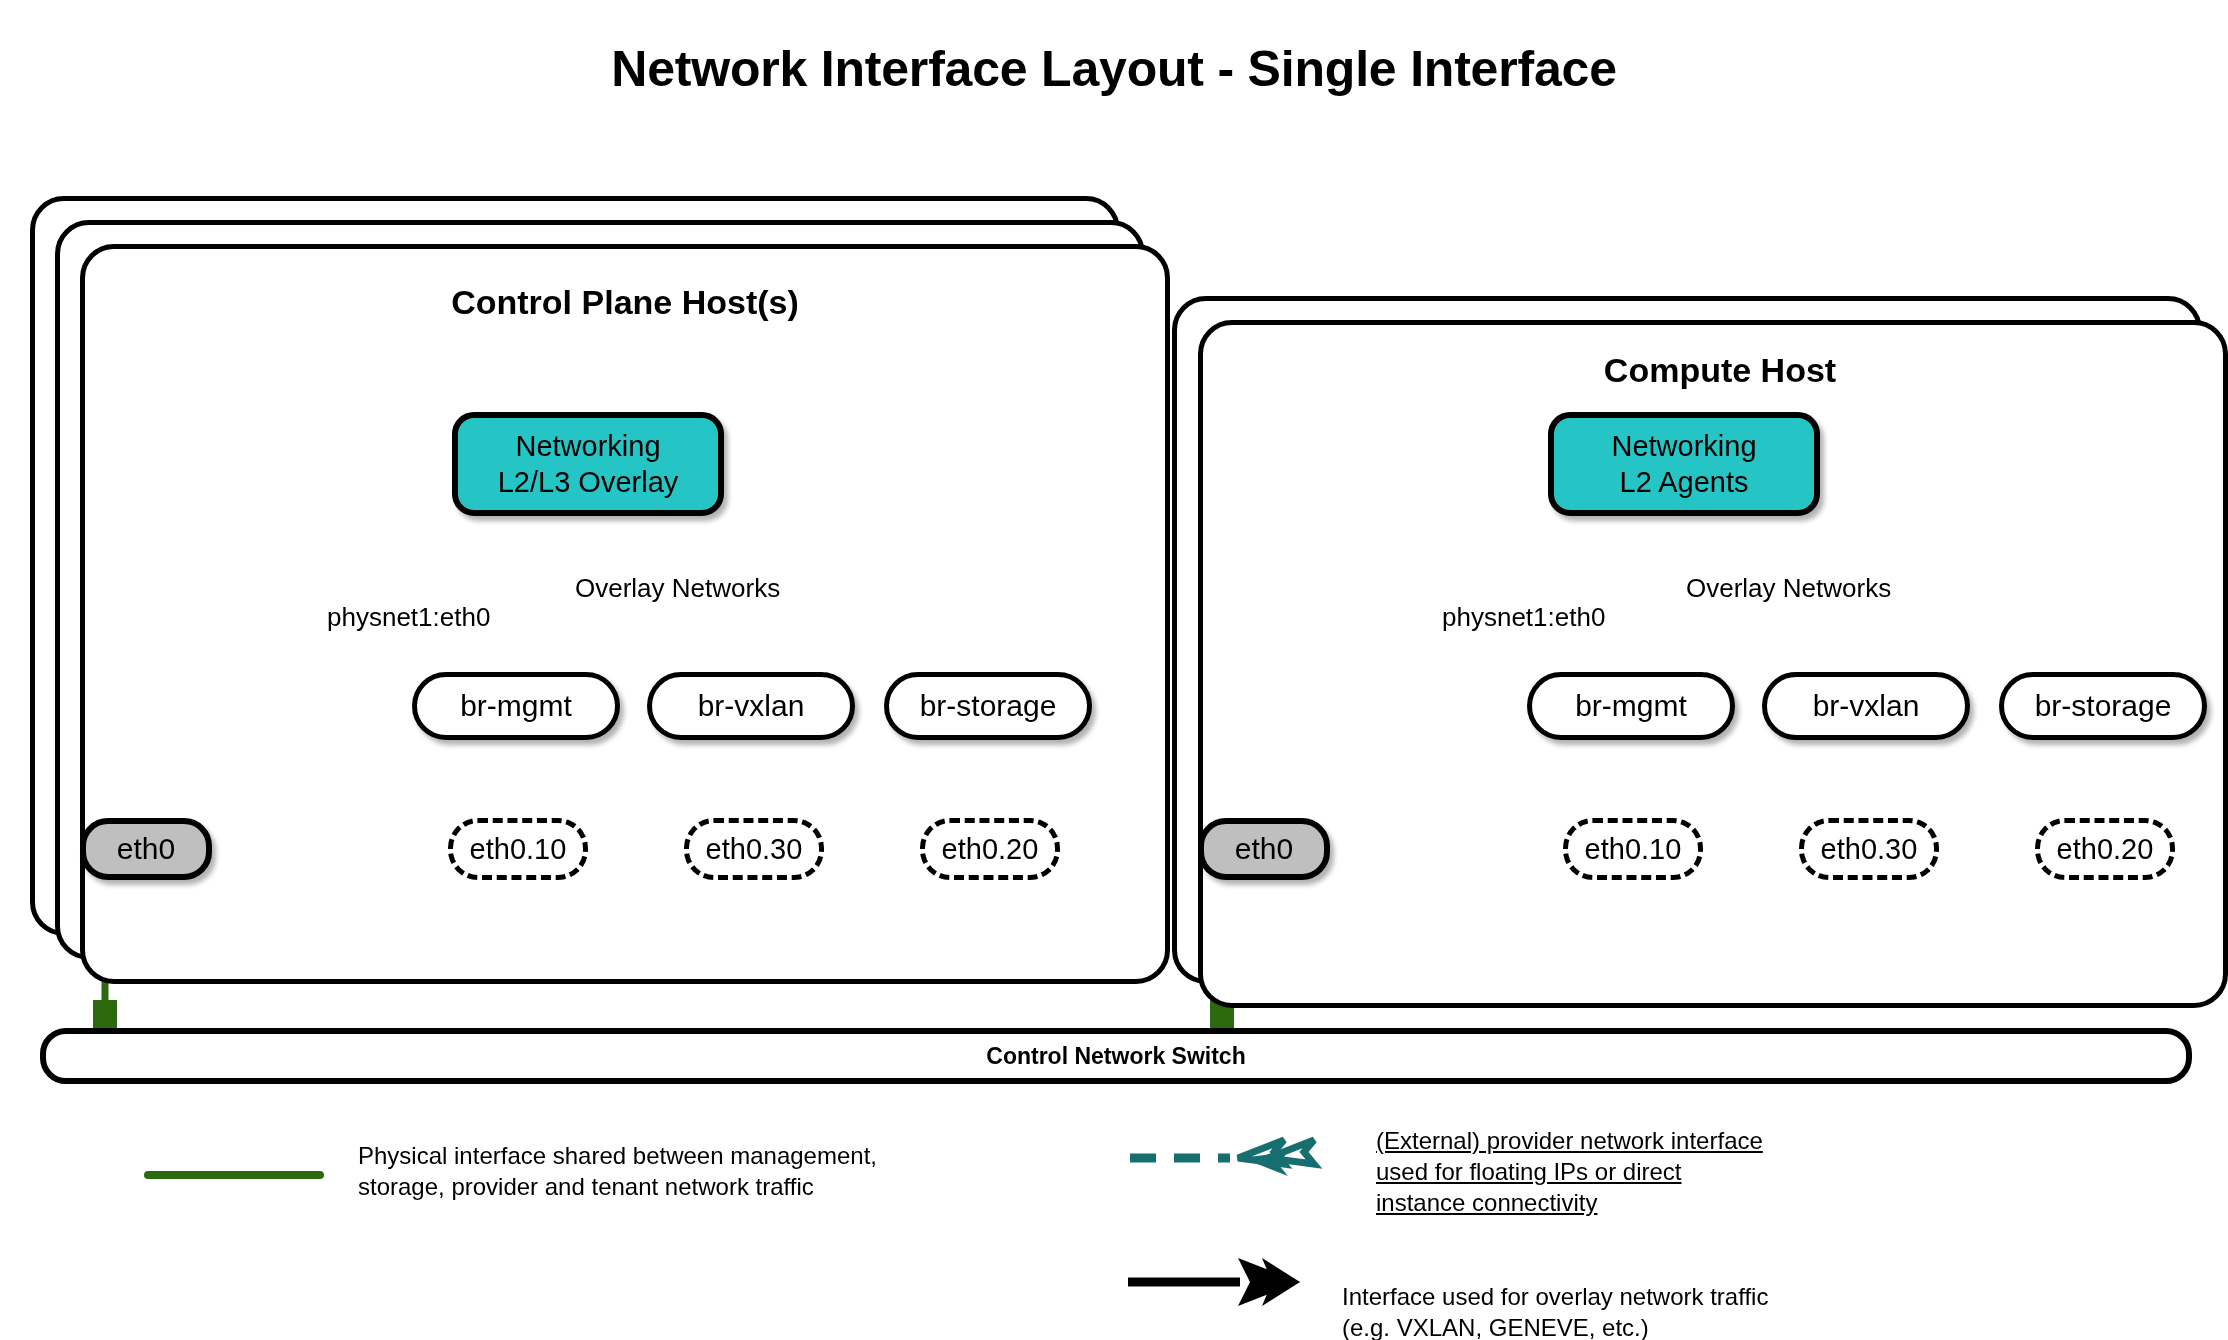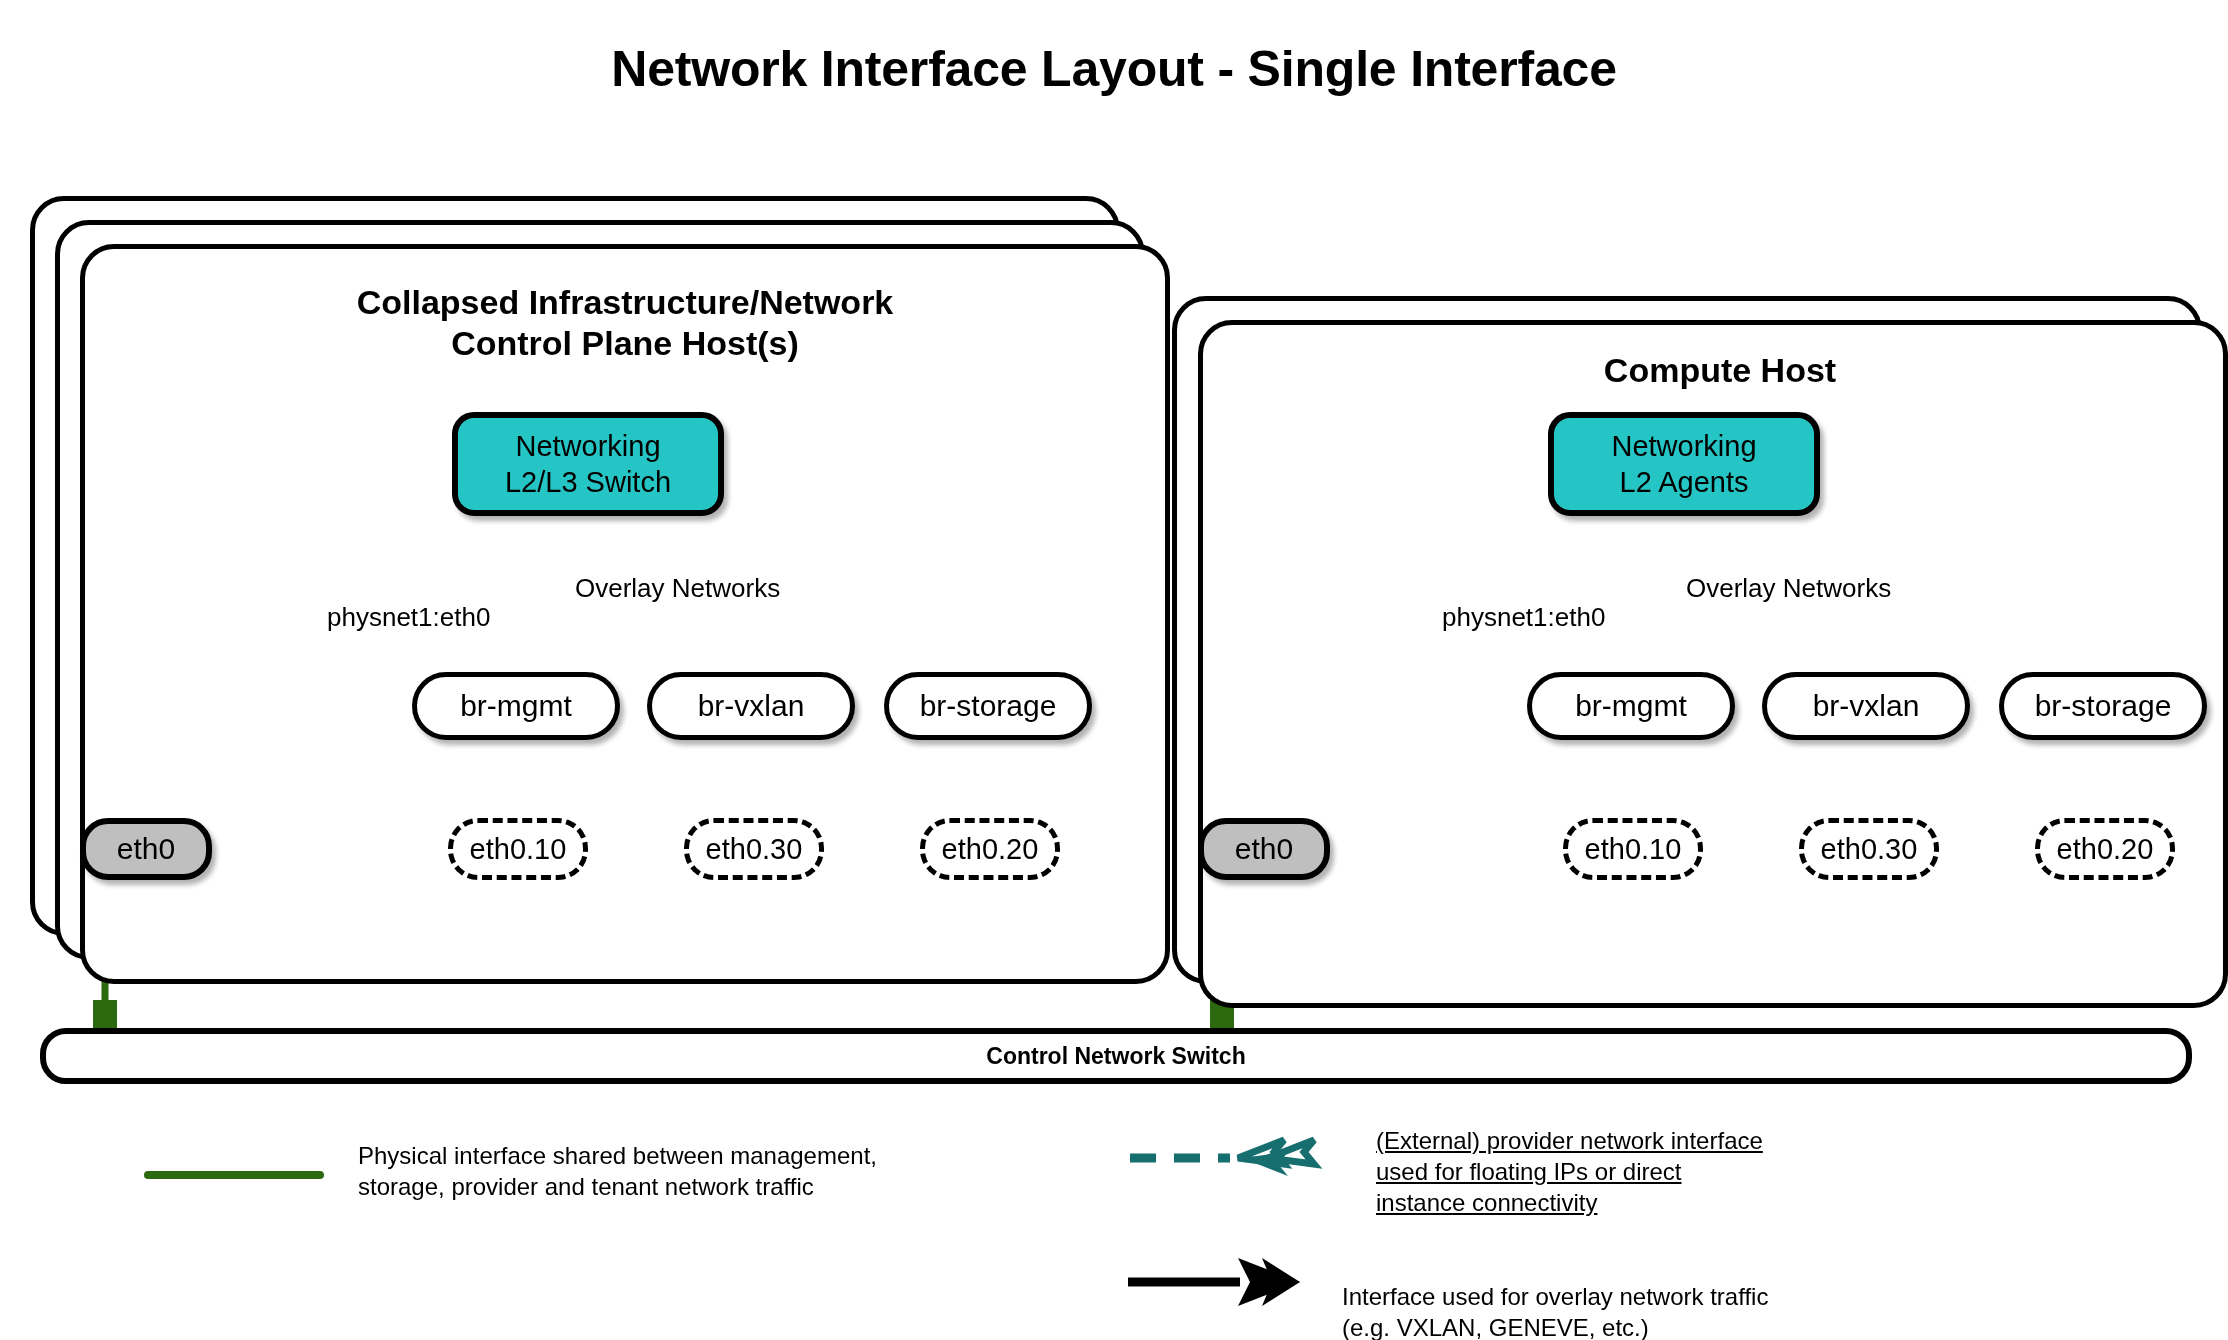--- a/index.html
+++ b/index.html
@@ -230,27 +230,26 @@
   </g>
 </svg>
 
 <div class="diagram-title">Network Interface Layout - Single Interface</div>
 
 <div class="host-frame host-layer" style="left:30px; top:196px; width:1090px; height:740px; z-index:1;"></div>
 <div class="host-frame host-layer" style="left:55px; top:220px; width:1090px; height:740px; z-index:2;"></div>
 <div class="host-frame" style="left:80px; top:244px; width:1090px; height:740px; z-index:3;"></div>
 
 <div class="host-title" style="left:240px; top:282px; width:770px; z-index:6;">
-  <div>Collapsed Infrastructure/Network</div>
   <div>Control Plane Host(s)</div>
 </div>
 
 <div class="agent-box" style="left:452px; top:412px; width:272px; height:104px; z-index:7;">
   <span>Networking</span>
-  <span>L2/L3 Switch</span>
+  <span>L2/L3 Overlay</span>
 </div>
 
 <div class="link-label" style="left:327px; top:602px; z-index:8;">physnet1:eth0</div>
 <div class="link-label" style="left:575px; top:573px; z-index:8;">Overlay Networks</div>
 
 <div class="bridge-box" style="left:412px; top:672px; width:208px; height:68px; z-index:7;">
   <span>br-mgmt</span>
 </div>
 <div class="bridge-box" style="left:647px; top:672px; width:208px; height:68px; z-index:7;">
   <span>br-vxlan</span>

